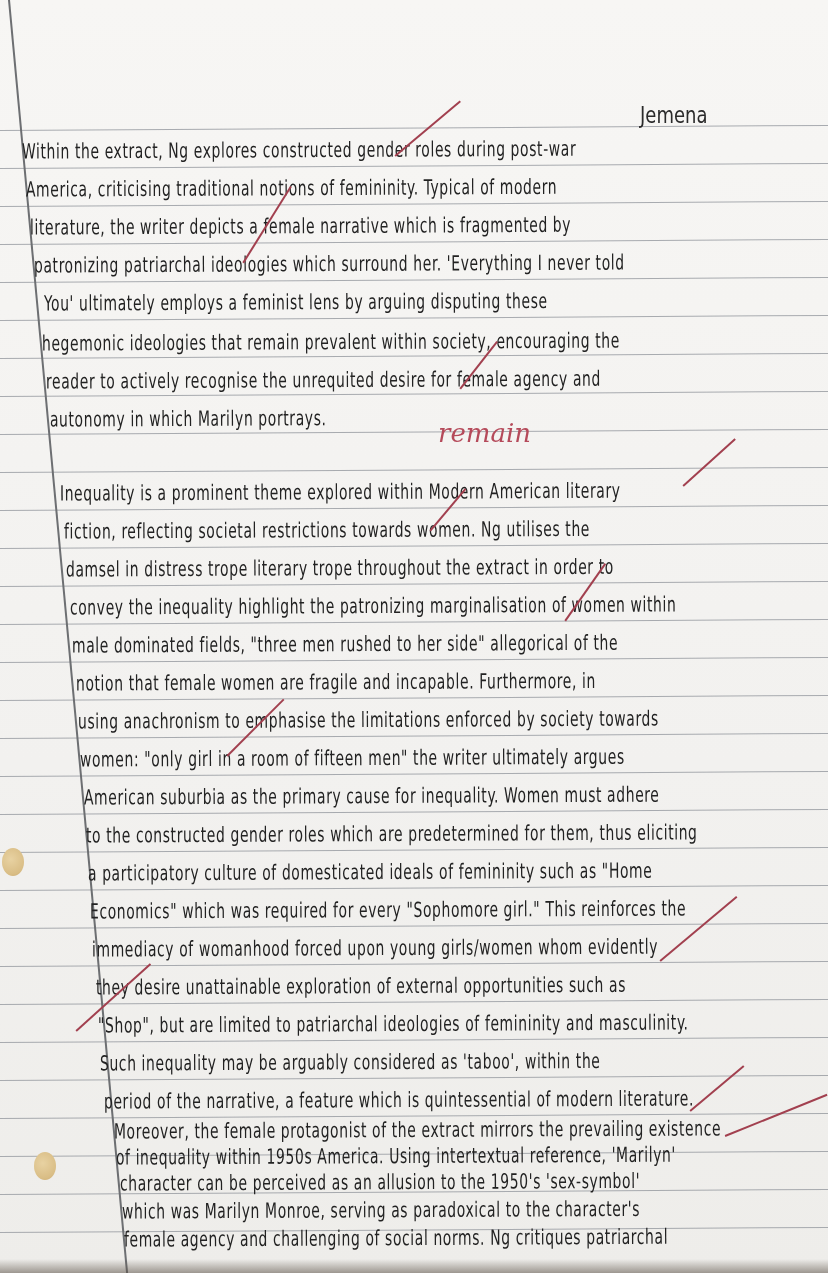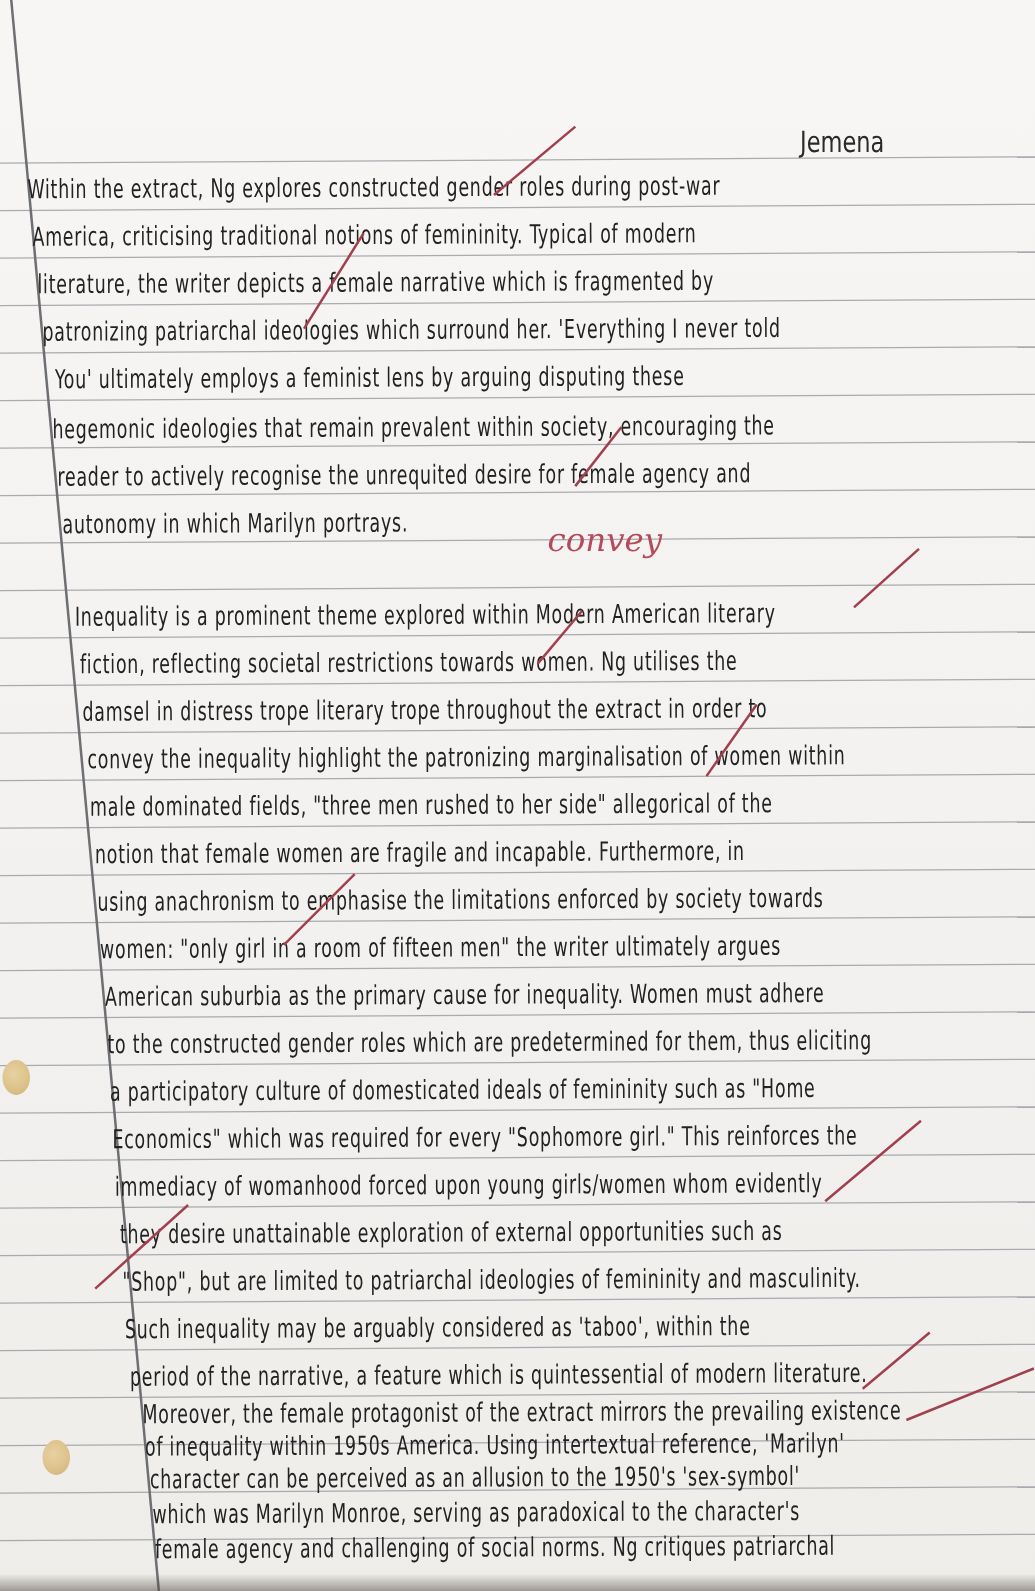--- a/index.html
+++ b/index.html
@@ -106,21 +106,21 @@
     <div class="line-text" style="left:22px; top:146px">Within the extract, Ng explores constructed gender roles during post-war</div>
     <div class="line-text" style="left:26px; top:184px">America, criticising traditional notions of femininity. Typical of modern</div>
     <div class="line-text" style="left:30px; top:222px">literature, the writer depicts a female narrative which is fragmented by</div>
     <div class="line-text" style="left:34px; top:260px">patronizing patriarchal ideologies which surround her. 'Everything I never told</div>
     <div class="line-text" style="left:44px; top:298px">You' ultimately employs a feminist lens by arguing disputing these</div>
     <div class="line-text" style="left:42px; top:338px">hegemonic ideologies that remain prevalent within society, encouraging the</div>
     <div class="line-text" style="left:46px; top:376px">reader to actively recognise the unrequited desire for female agency and</div>
     <div class="line-text" style="left:50px; top:414px">autonomy in which Marilyn portrays.</div>
   </div>
 
-  <div class="red-comment">convey</div>
+  <div class="red-comment">remain</div>
 
   <div>
     <div class="line-text" style="left:60px; top:488px">Inequality is a prominent theme explored within Modern American literary</div>
     <div class="line-text" style="left:64px; top:526px">fiction, reflecting societal restrictions towards women. Ng utilises the</div>
     <div class="line-text" style="left:66px; top:564px">damsel in distress trope literary trope throughout the extract in order to</div>
     <div class="line-text" style="left:70px; top:602px">convey the inequality highlight the patronizing marginalisation of women within</div>
     <div class="line-text" style="left:72px; top:640px">male dominated fields, "three men rushed to her side" allegorical of the</div>
     <div class="line-text" style="left:76px; top:678px">notion that female women are fragile and incapable. Furthermore, in</div>
     <div class="line-text" style="left:78px; top:716px">using anachronism to emphasise the limitations enforced by society towards</div>
     <div class="line-text" style="left:80px; top:754px">women: "only girl in a room of fifteen men" the writer ultimately argues</div>

